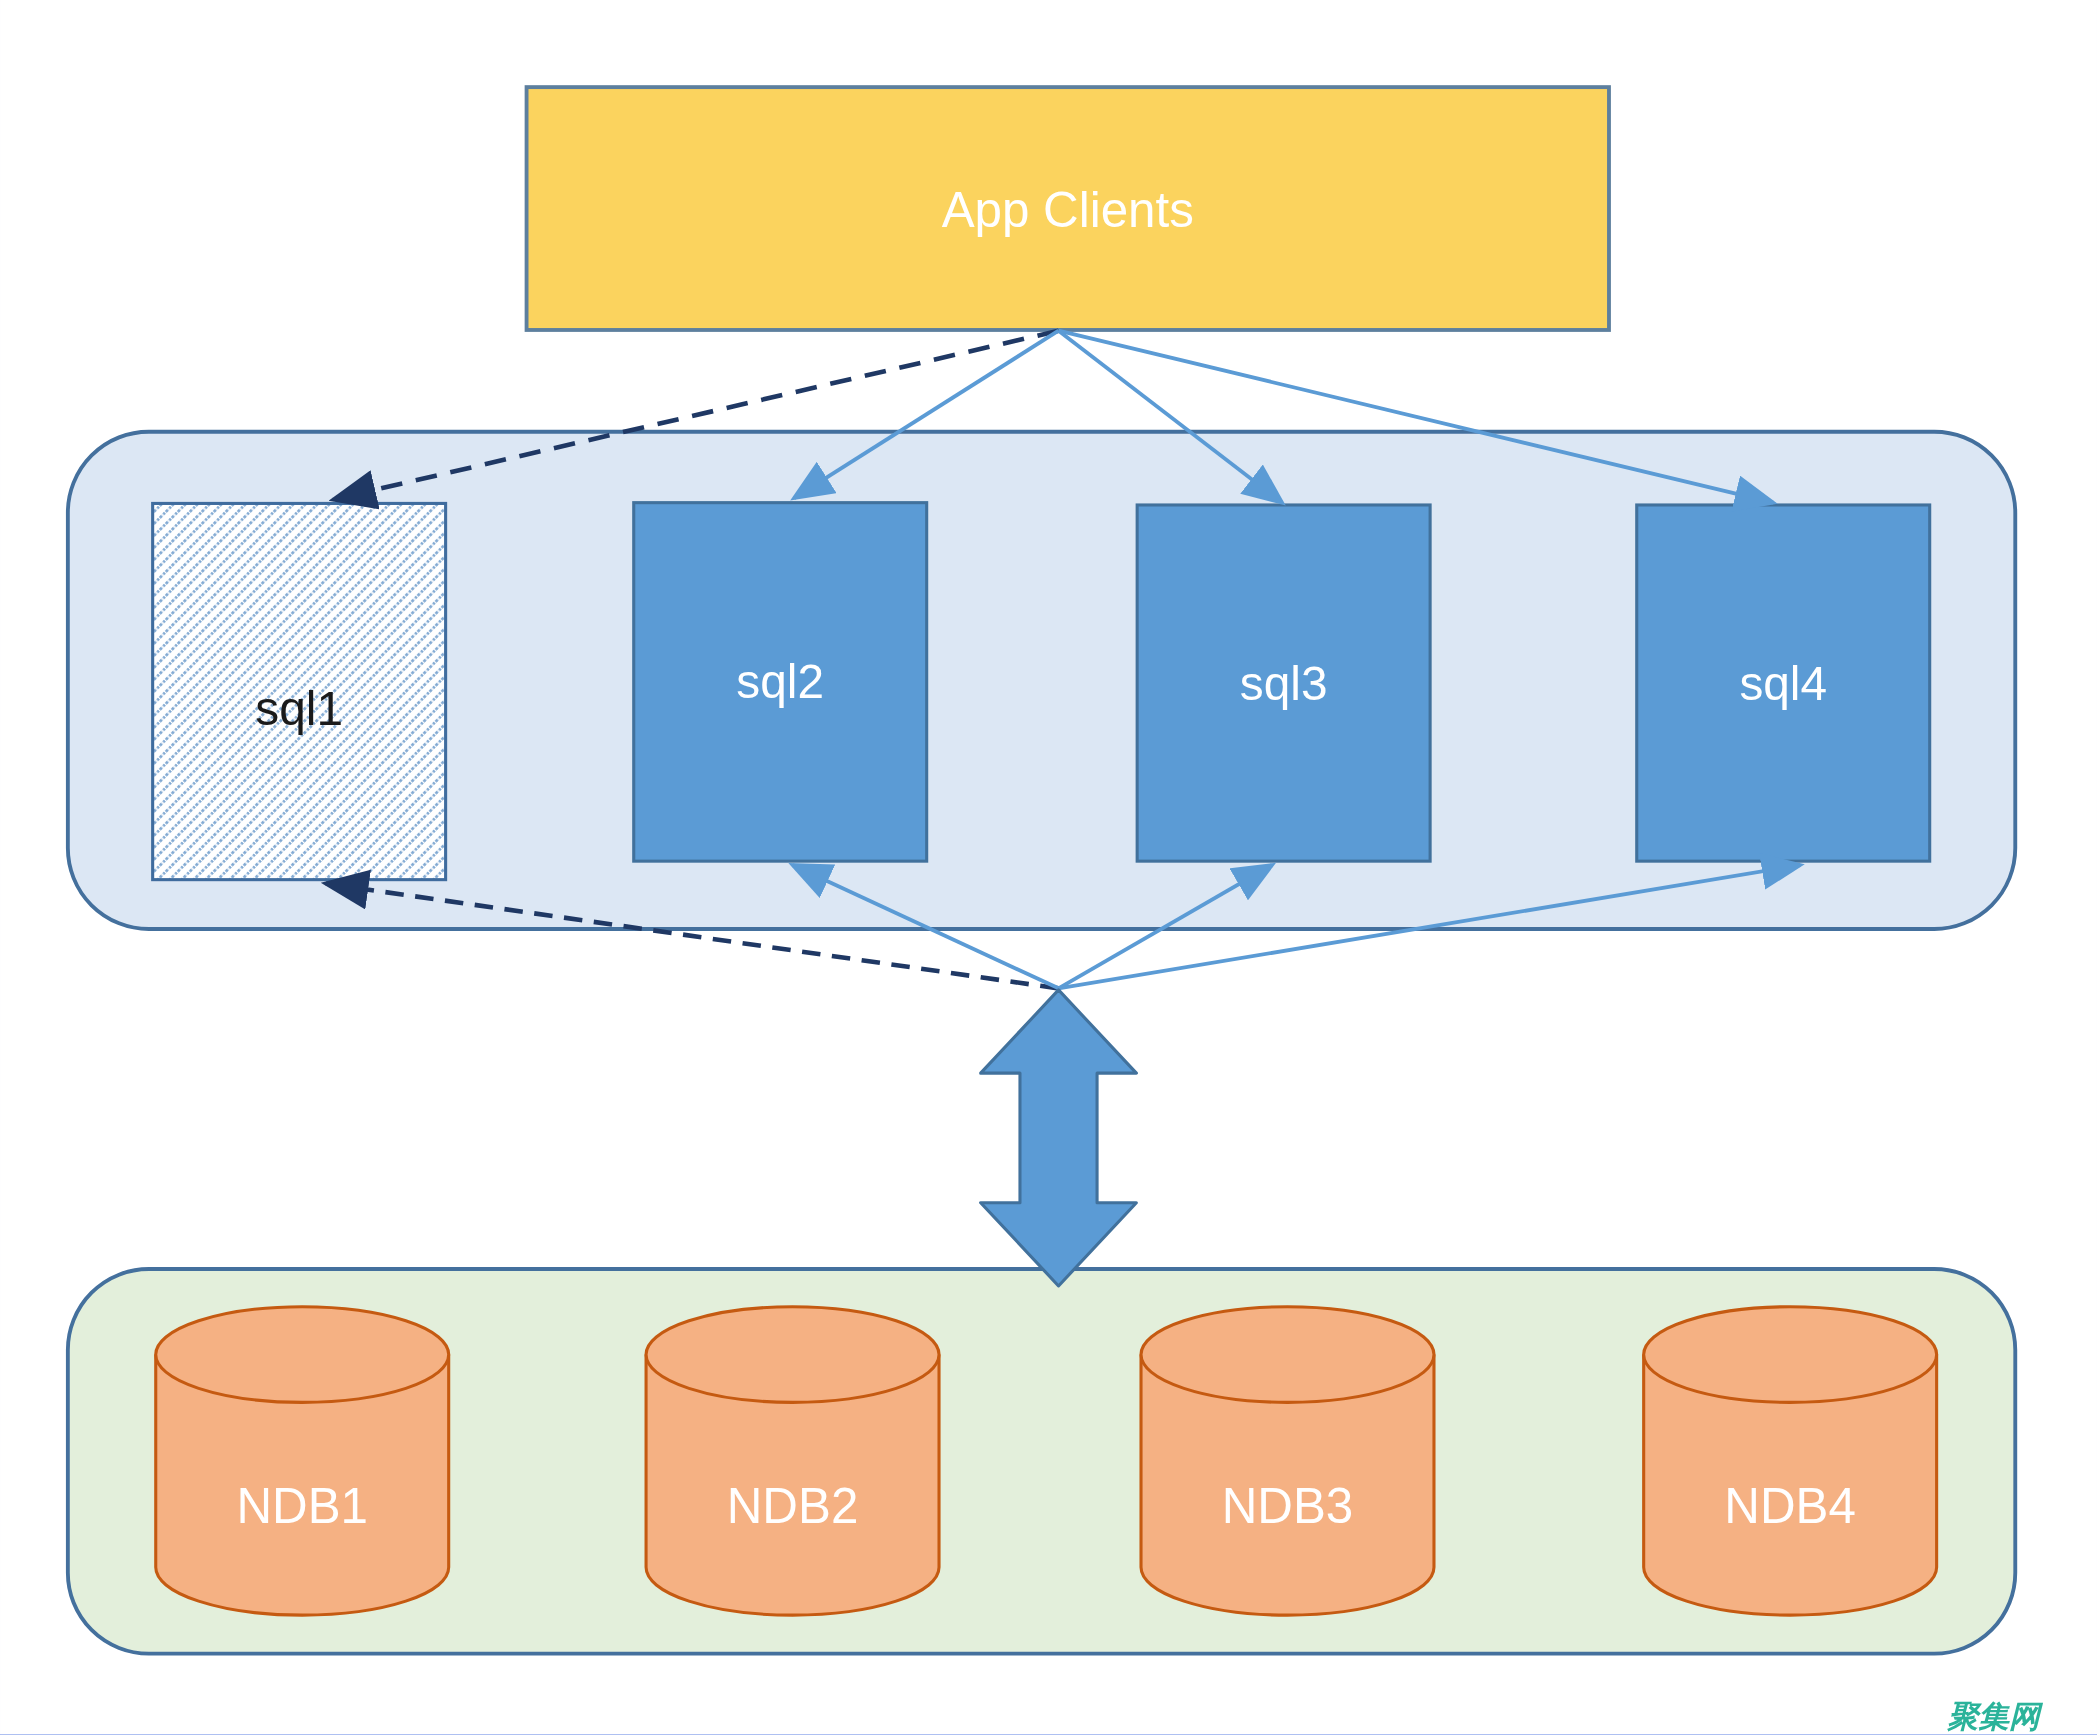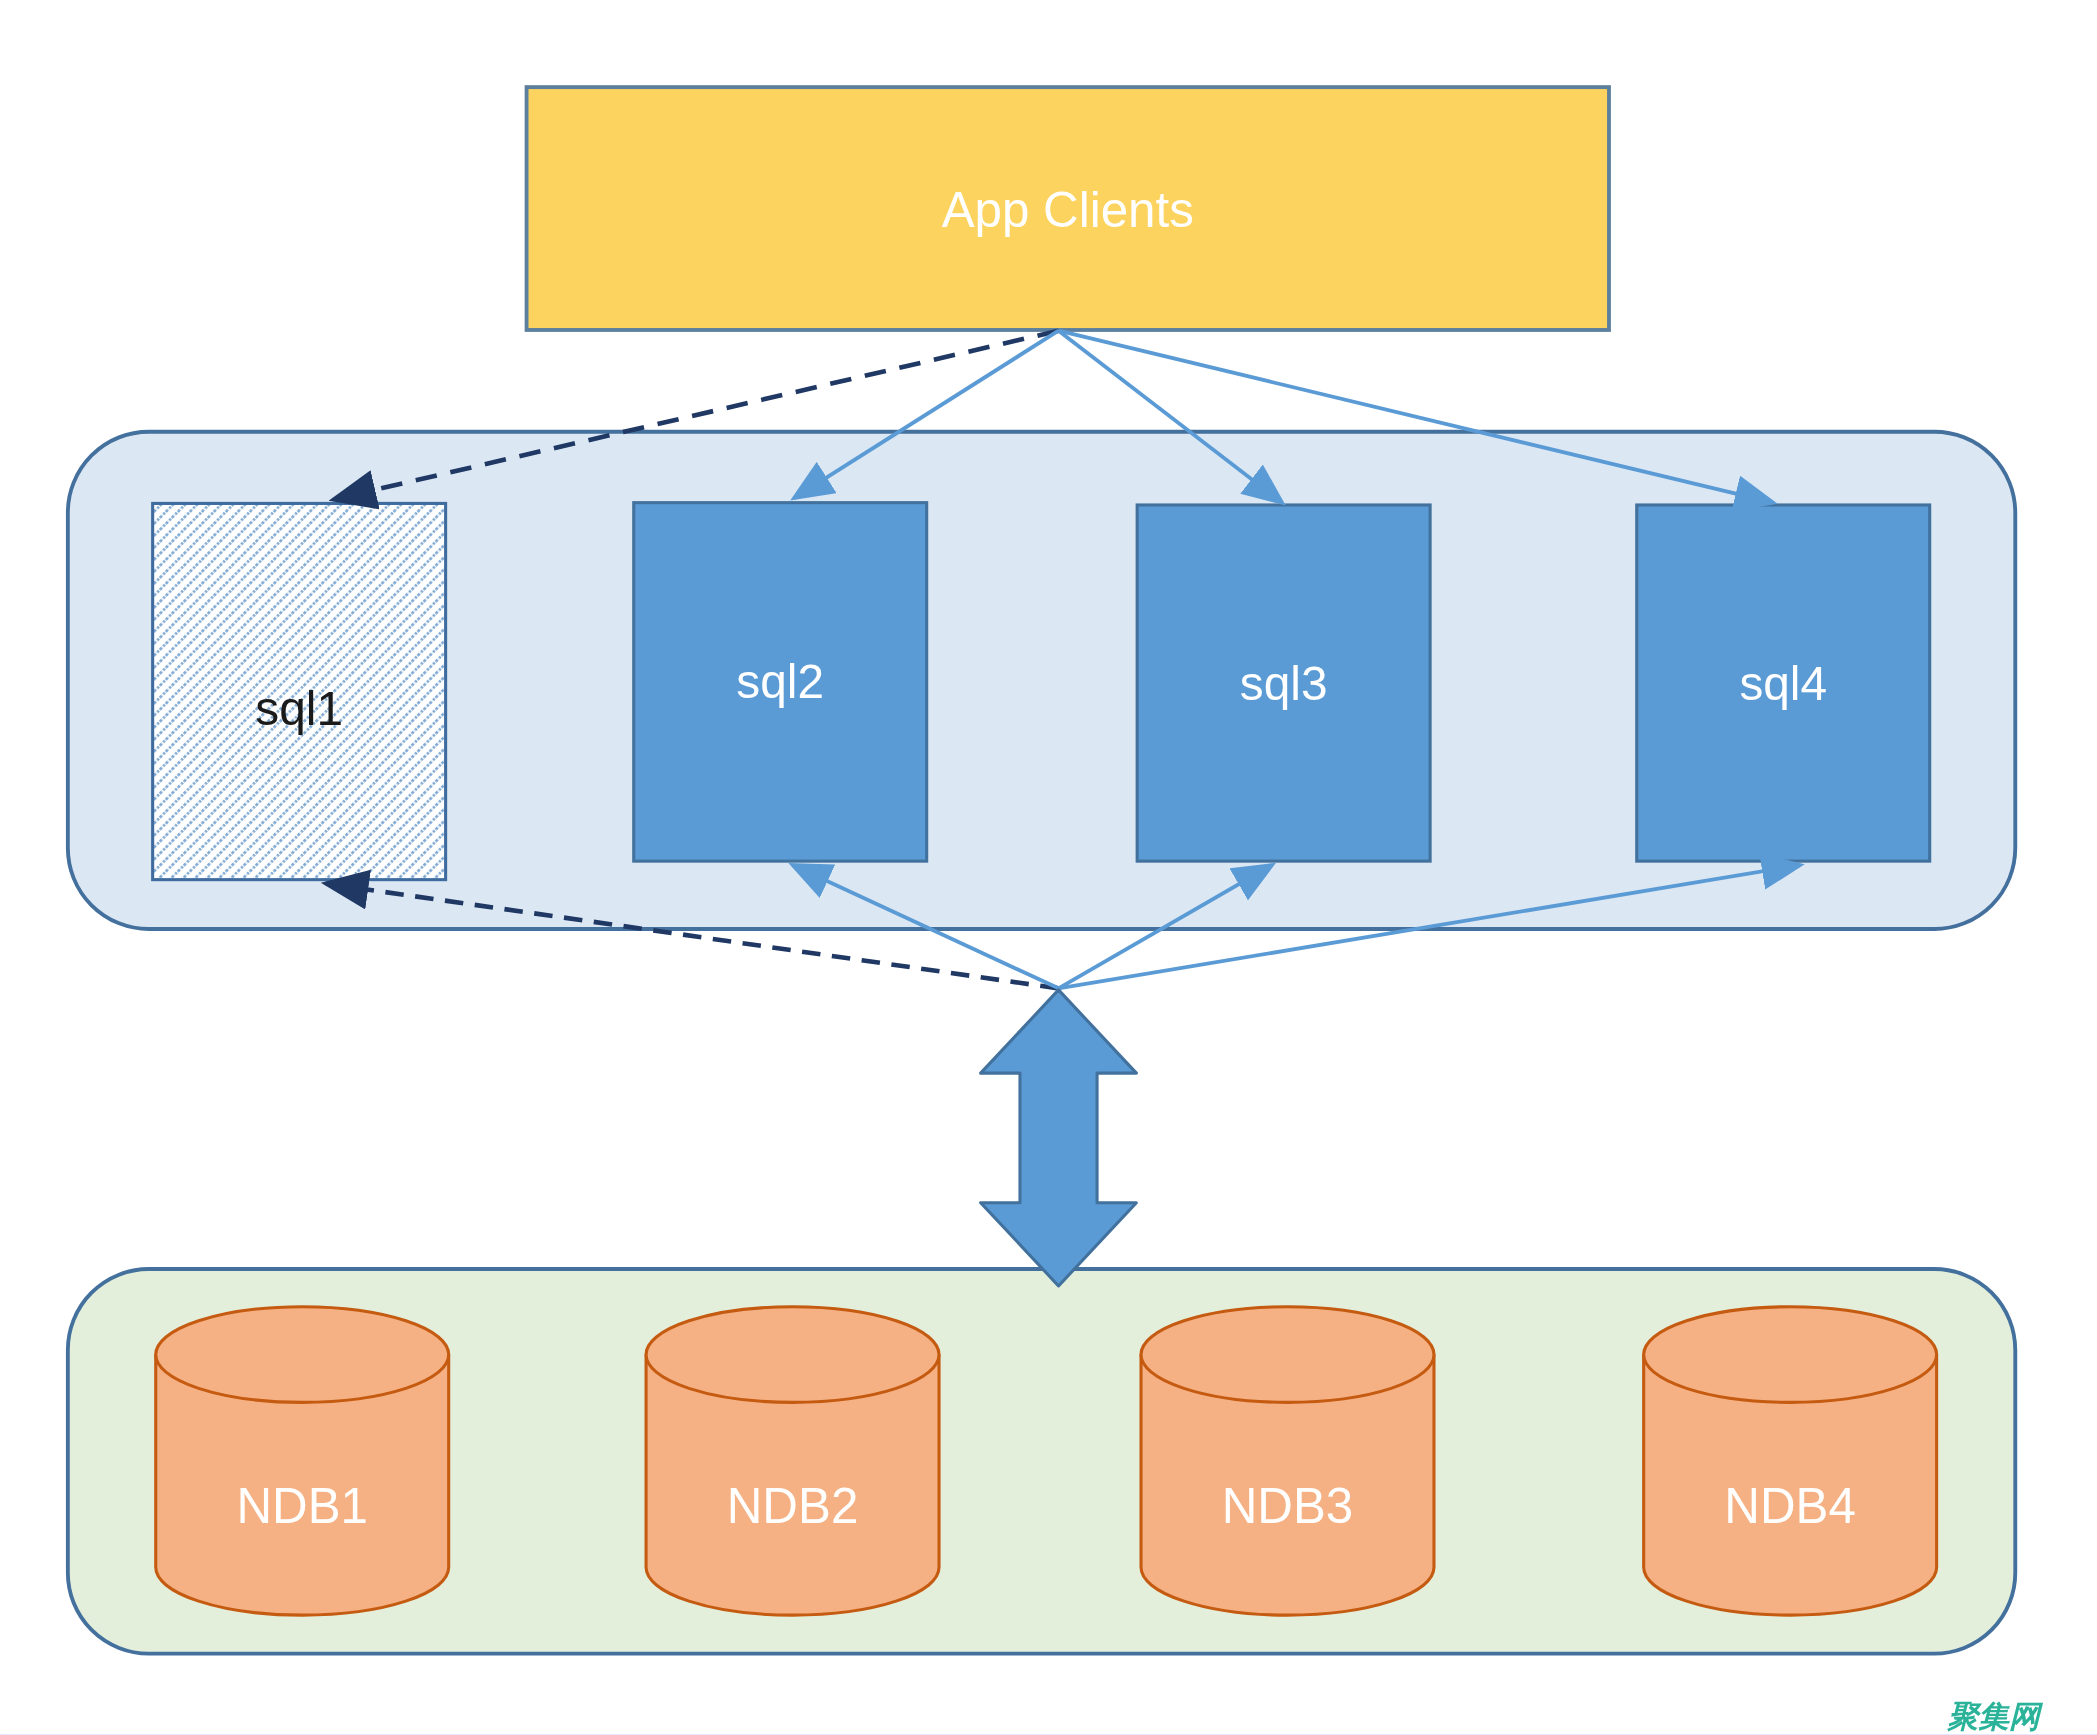--- a/index.html
+++ b/index.html
@@ -2,21 +2,21 @@
 <html style="font-size:12.3px"><head>
 <meta charset="utf-8">
 <style>
   html, body {
     margin: 0;
     padding: 0;
     background: #ffffff;
   }
   .diagram-wrap {
     width: 100%;
-    background: #c4b5fd;
+    background: #1d4ed8;
   }
   svg {
     display: block;
     width: 100%;
     height: auto;
   }
   text {
     font-family: "Liberation Sans", "DejaVu Sans", sans-serif;
   }
   .client-label {

